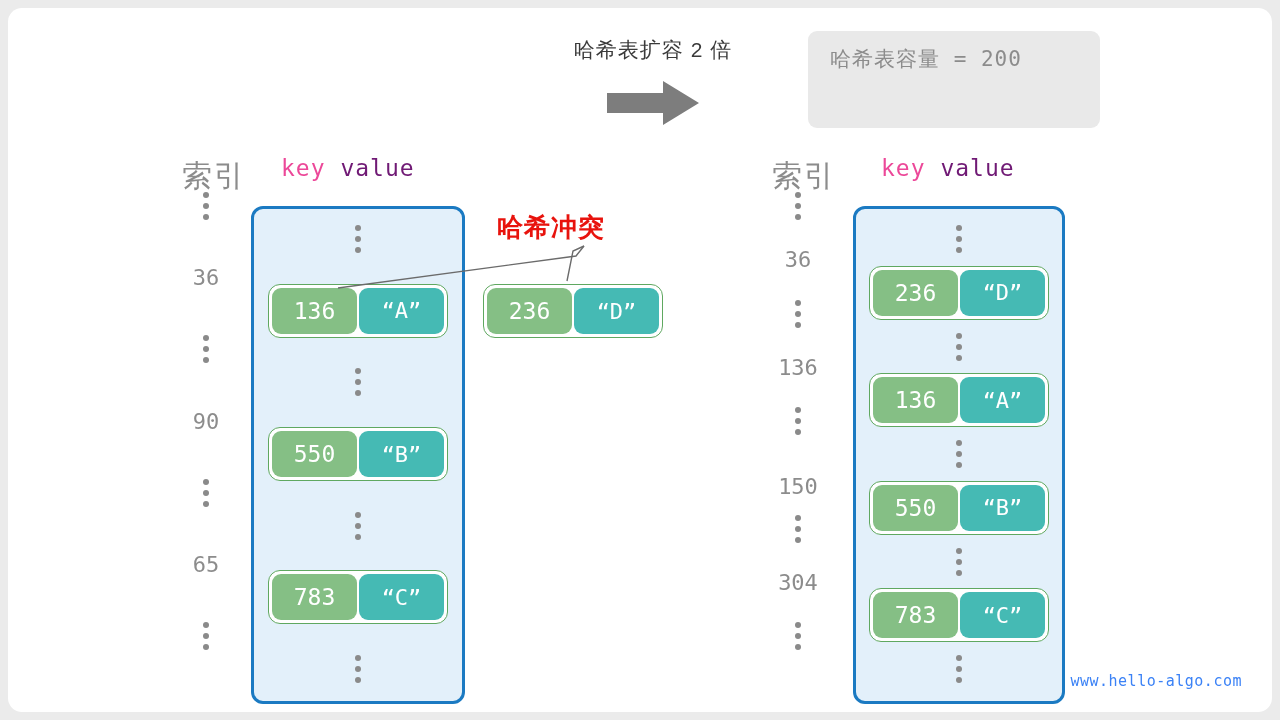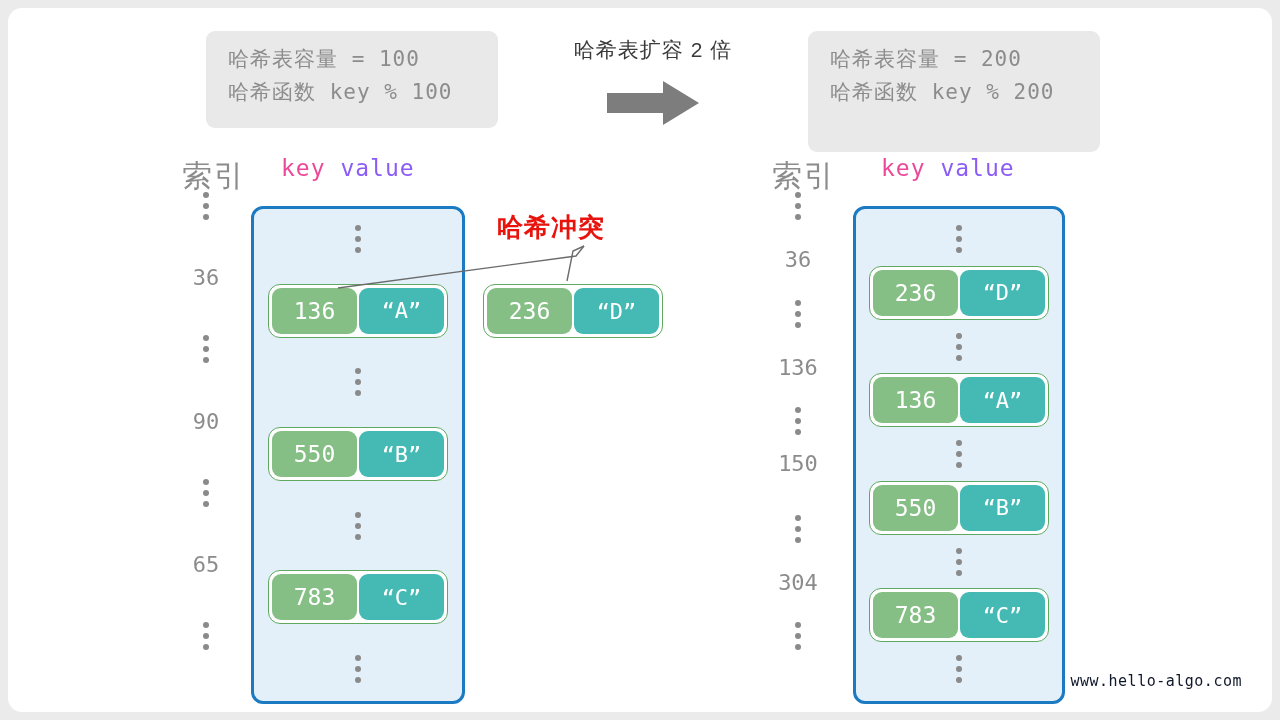--- a/index.html
+++ b/index.html
@@ -29,21 +29,21 @@
   .info-line{
     font-family:"DejaVu Sans Mono","Liberation Mono",monospace;
     font-size:21px;
     line-height:33px;
     color:#8c8c8c;
     white-space:pre;
     letter-spacing:1px;
   }
 
   #info-left{left:198px;top:23px;width:292px;height:97px;}
-  #info-right{left:800px;top:23px;width:292px;height:121px;}
+  #info-right{left:800px;top:23px;width:292px;height:97px;}
 
   
   #transition{
     position:absolute;left:500px;top:28px;width:290px;height:100px;
     text-align:center;
   }
   #transition-title{
     font-size:21px;font-weight:normal;color:#3a3a3a;
     letter-spacing:1px;
     white-space:pre;
@@ -56,21 +56,21 @@
   
   .col-head{
     position:absolute;
     font-family:"DejaVu Sans Mono","Liberation Mono",monospace;
     font-size:23px;
     white-space:pre;
     letter-spacing:1px;
   }
   .head-index{color:#8c8c8c;font-family:"DejaVu Sans","Liberation Sans",sans-serif;font-size:30px;letter-spacing:2px;}
   .head-key{color:#ec4899;}
-  .head-value{color:#8b5cf6;}
+  .head-value{color:#701a75;}
 
   #head-left-index{left:174px;top:148px;}
   #head-left-kv{left:273px;top:147px;}
   #head-right-index{left:764px;top:148px;}
   #head-right-kv{left:873px;top:147px;}
 
   
   .bucket{
     position:absolute;
     background:#e3f0fa;
@@ -142,45 +142,40 @@
     letter-spacing:1px;white-space:pre;
   }
   #collision-entry{left:475px;top:276px;}
 
   #collision-lines{position:absolute;left:0;top:0;width:1264px;height:704px;pointer-events:none;}
 
   
   #watermark{
     position:absolute;right:30px;bottom:22px;
     font-family:"DejaVu Sans Mono","Liberation Mono",monospace;
-    font-size:15px;color:#0f172a;letter-spacing:0.5px;margin-left:28px;
+    font-size:15px;color:#3b82f6;letter-spacing:0.5px;margin-left:28px;
   }
 </style>
 </head>
 <body>
 
 <div id="canvas">
 
-  <div class="info-box" id="info-left">
-    <div class="info-line">哈希表容量 = 100</div>
-    <div class="info-line">哈希函数 key % 100</div>
-  </div>
 
   <div id="transition">
     <div id="transition-title">哈希表扩容 2 倍</div>
     <div id="transition-arrow">
       <svg width="92" height="44" viewBox="0 0 92 44" aria-hidden="true">
         <polygon points="0,12 56,12 56,0 92,22 56,44 56,32 0,32" fill="#7d7d7d"></polygon>
       </svg>
     </div>
   </div>
 
   <div class="info-box" id="info-right">
     <div class="info-line">哈希表容量 = 200</div>
-    <div class="info-line">哈希函数 key % 200</div>
   </div>
 
   <div class="col-head head-index" id="head-left-index">索引</div>
   <div class="col-head" id="head-left-kv"><span class="head-key">key</span><span> </span><span class="head-value">value</span></div>
 
   <div class="col-head head-index" id="head-right-index">索引</div>
   <div class="col-head" id="head-right-kv"><span class="head-key">key</span><span> </span><span class="head-value">value</span></div>
 
   <div class="bucket" id="bucket-left"></div>
   <div class="index-col" id="index-left">
@@ -283,21 +278,21 @@
         </span>
       </div>
       <div class="index-cell" style="top: 161.25px;">136</div>
       <div class="index-cell" style="top: 215px;">
         <span class="vdots">
           <i></i>
           <i></i>
           <i></i>
         </span>
       </div>
-      <div class="index-cell" style="top: 257px;">150</div>
+      <div class="index-cell" style="top: 280px;">150</div>
       <div class="index-cell" style="top: 322.5px;">
         <span class="vdots">
           <i></i>
           <i></i>
           <i></i>
         </span>
       </div>
       <div class="index-cell" style="top: 376.25px;">304</div>
       <div class="index-cell" style="top: 430px;">
         <span class="vdots">

